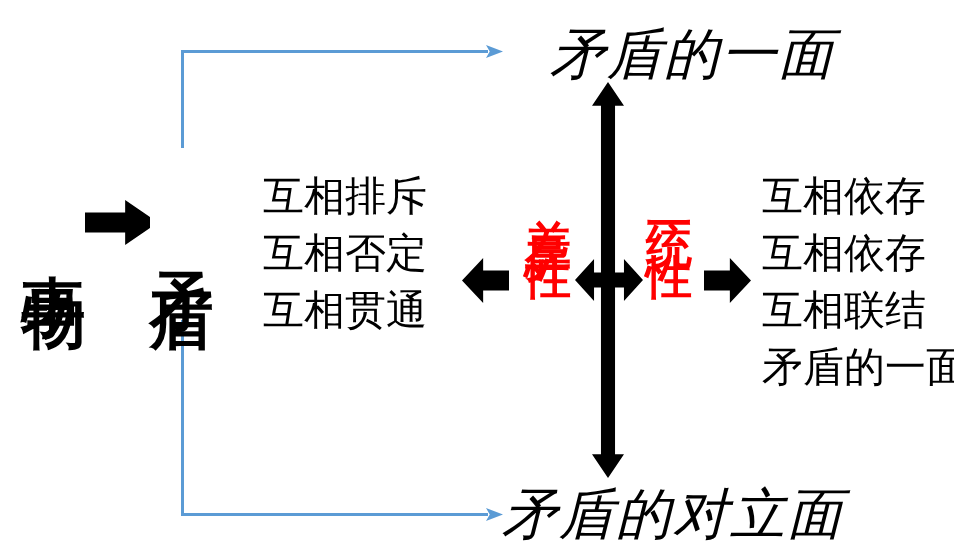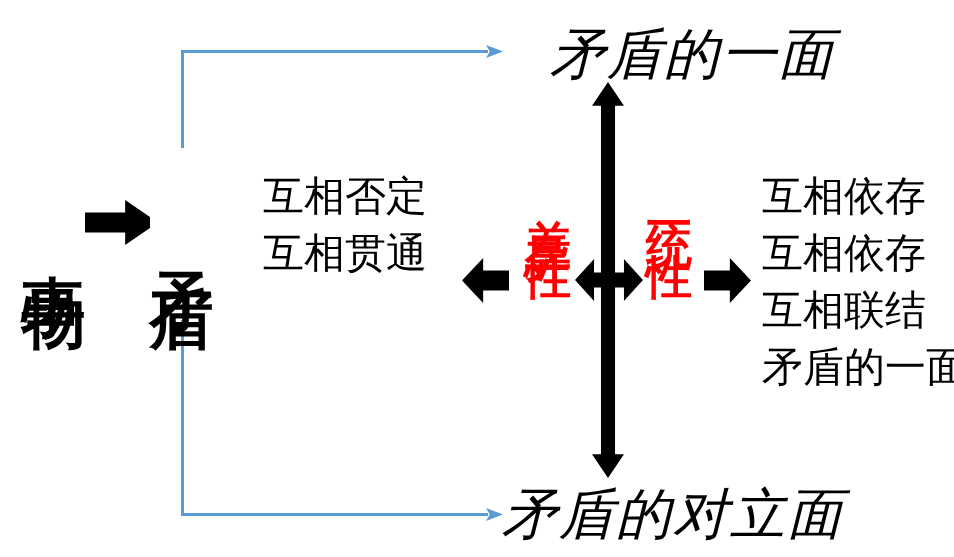--- a/index.html
+++ b/index.html
@@ -55,20 +55,21 @@
   <div class="blue-line" style="left:181px;top:513px;width:307px;height:3px;"></div>
   <div class="blue-head" style="left:486px;top:506px;"></div>
 
   <div class="big-node vtext" style="left:22px;top:152px;height:170px;">事物</div>
 
   <div class="blk block-arrow-right" style="left:85px;top:200px;width:73px;height:45px;"></div>
 
   <div class="big-node vtext" style="left:150px;top:148px;height:172px;background:#ffffff;z-index:2;">矛盾</div>
 
   <div class="side-list" style="left:263px;top:168px;">
+    <div>互相排斥</div>
     <div>互相否定</div>
     <div>互相贯通</div>
   </div>
 
   <div class="blk v-double-arrow" style="left:592px;top:82px;width:32px;height:396px;"></div>
   <div class="blk h-double-arrow" style="left:575px;top:259px;width:68px;height:42px;"></div>
 
   <div class="blk block-arrow-left" style="left:462px;top:258px;width:47px;height:45px;"></div>
   <div class="blk block-arrow-right" style="left:704px;top:258px;width:47px;height:45px;"></div>
 

